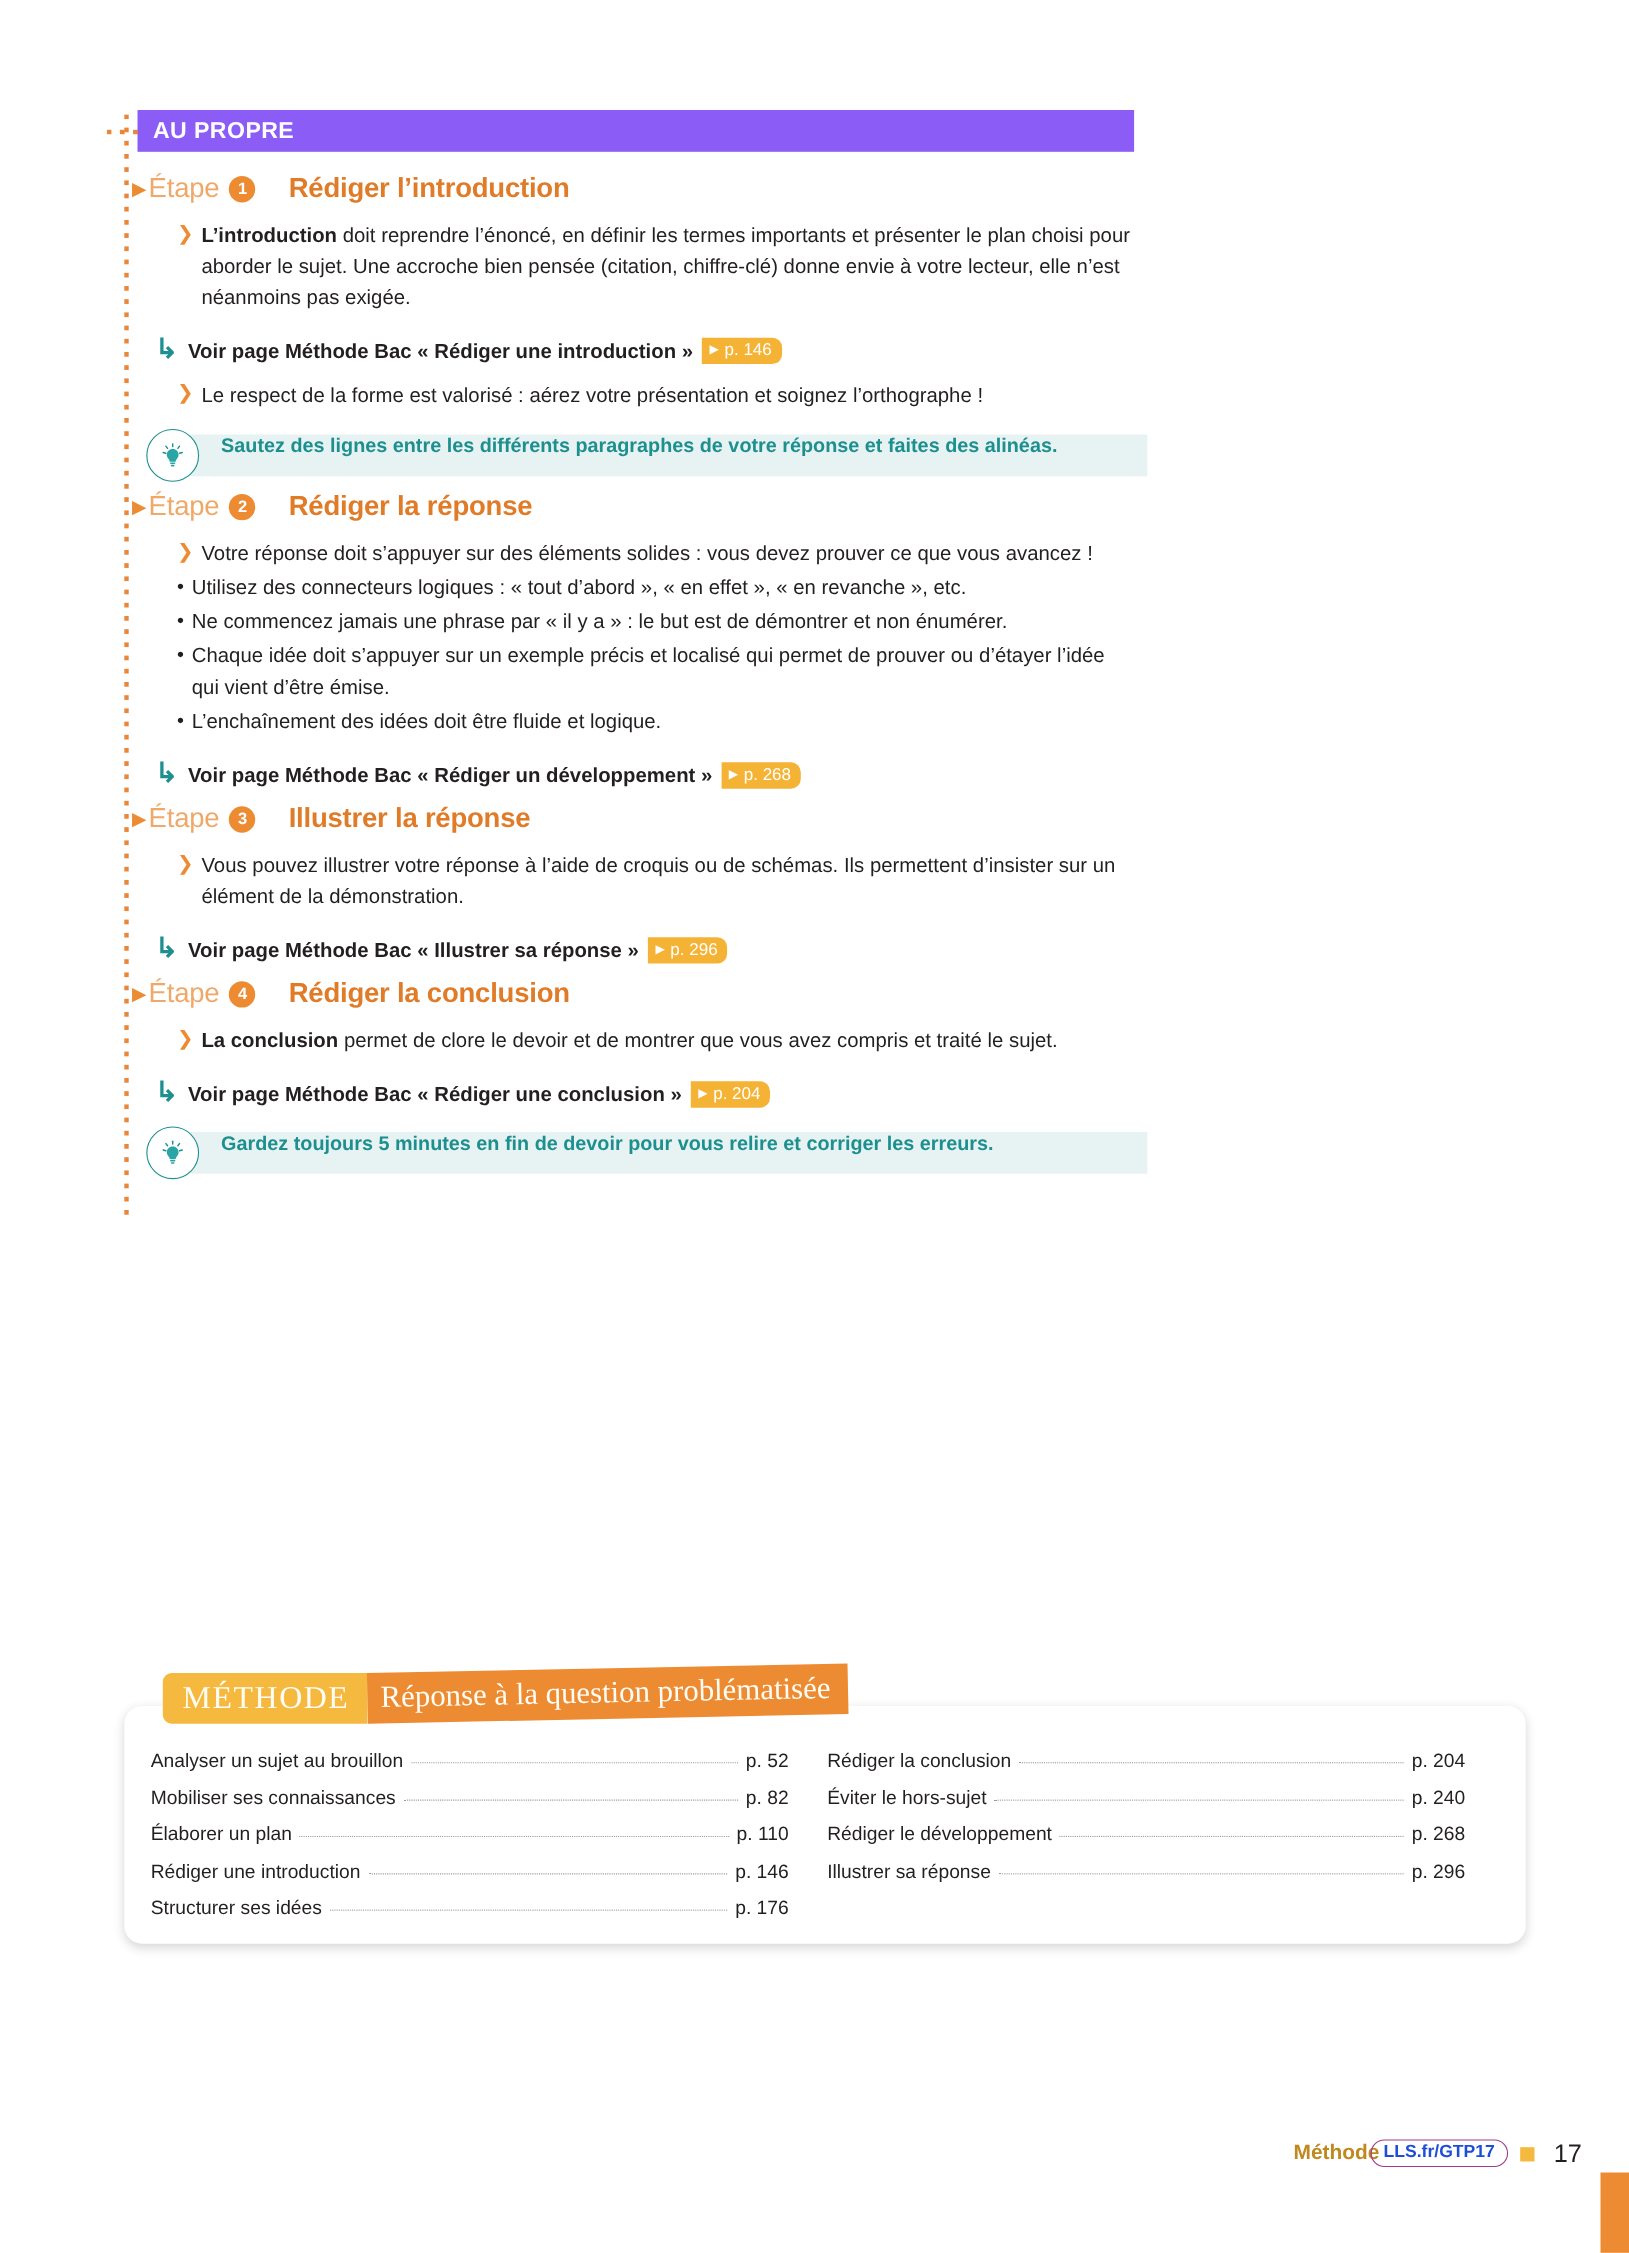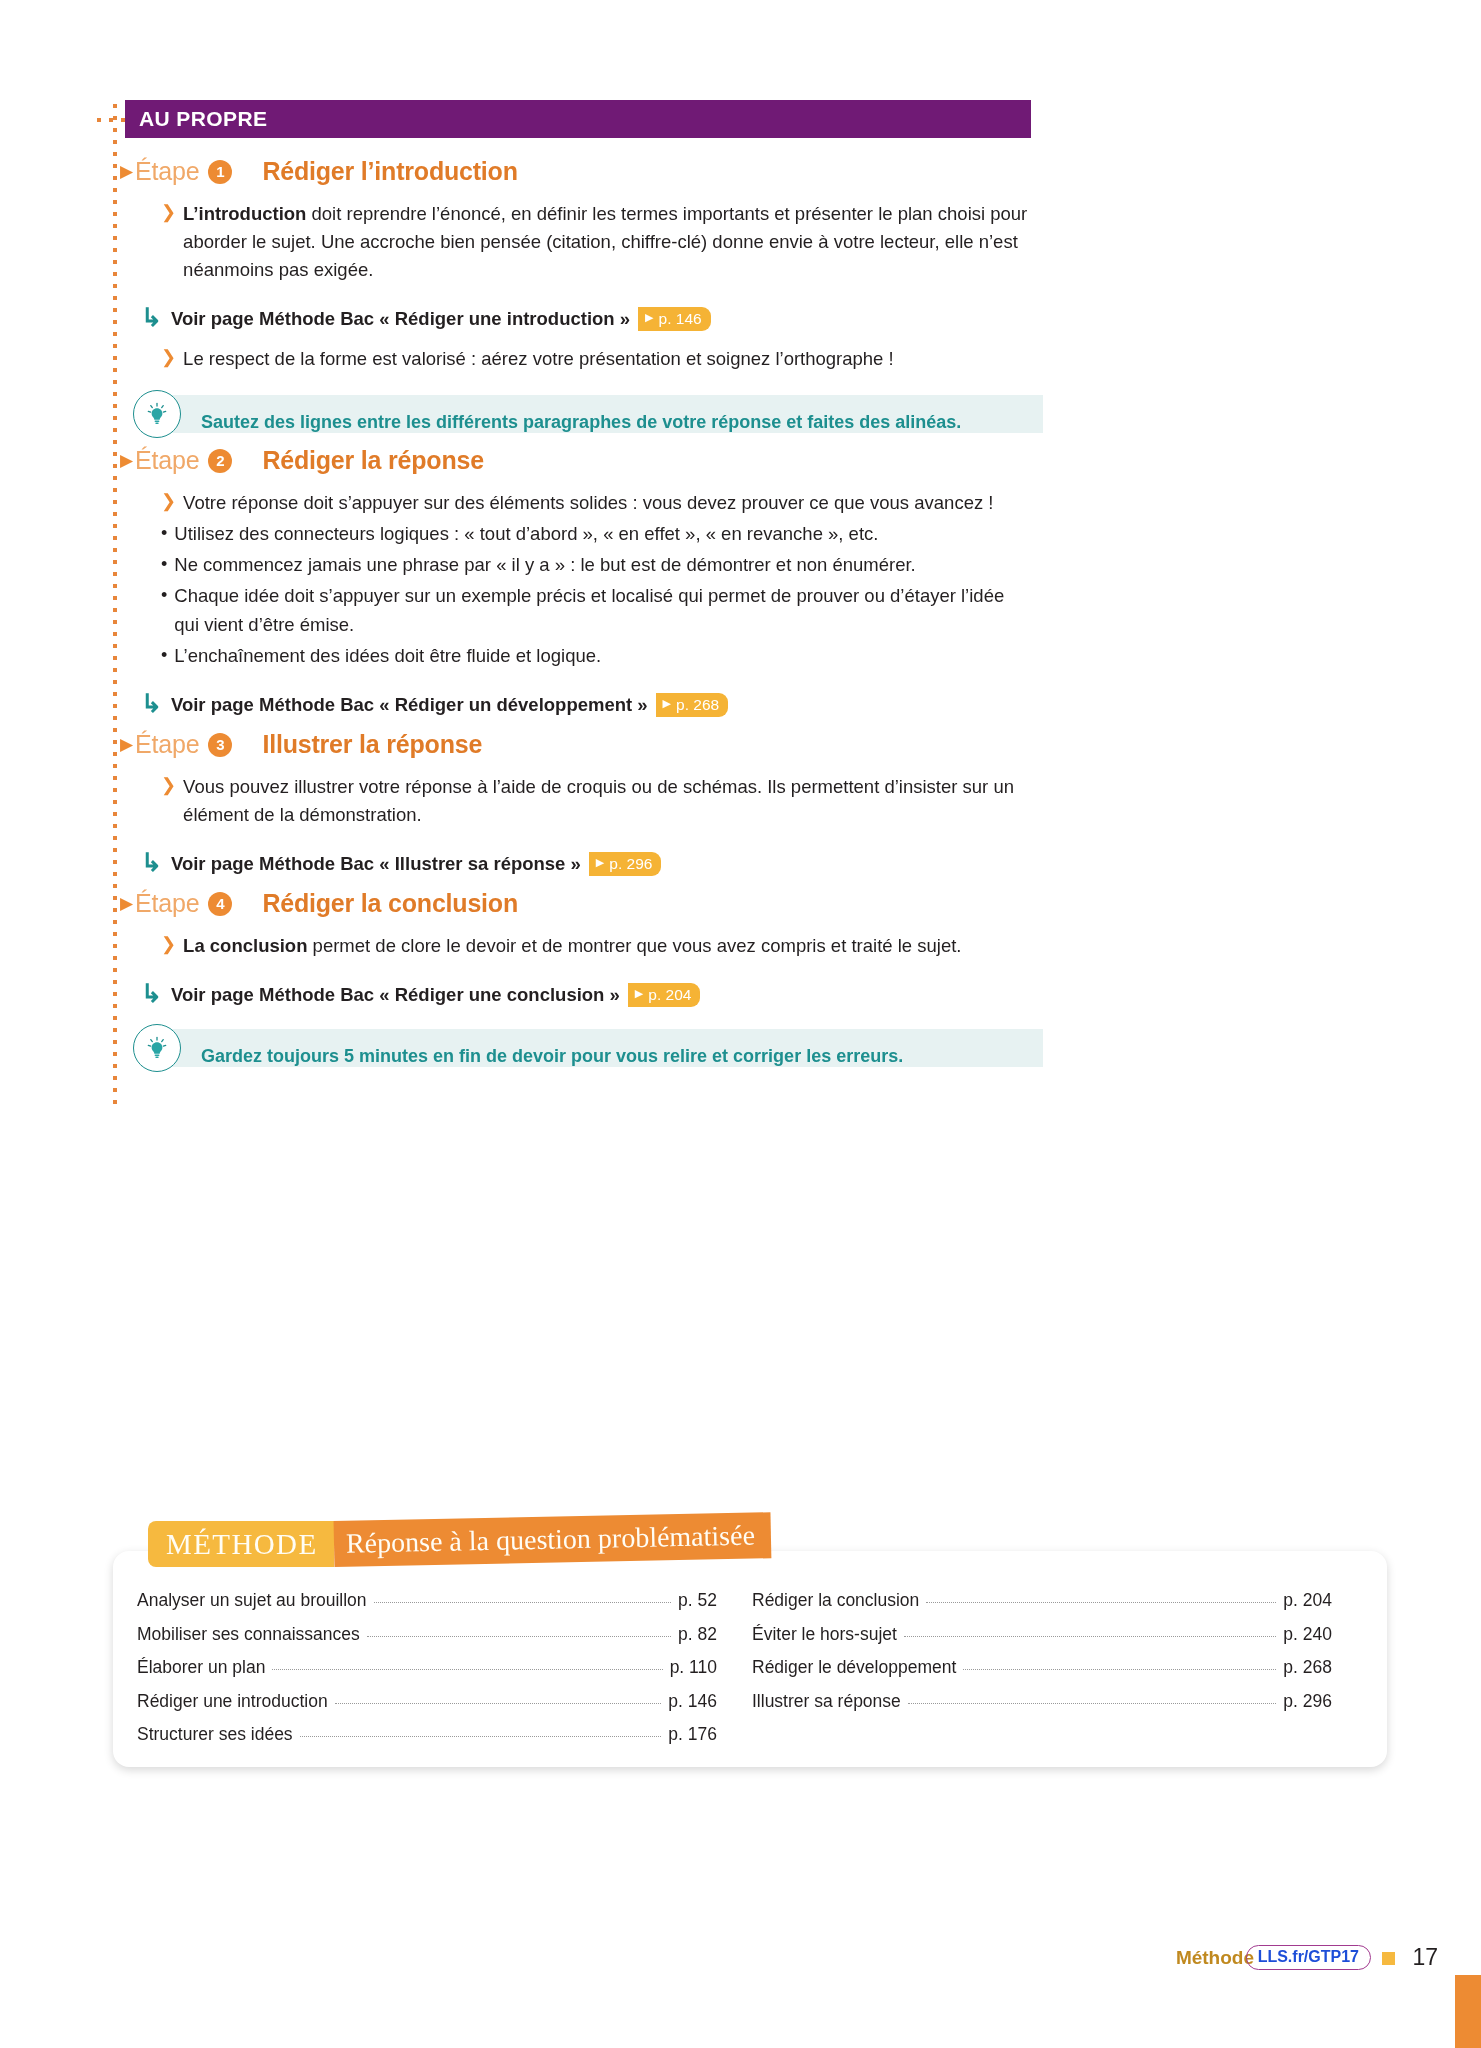--- a/index.html
+++ b/index.html
@@ -43,21 +43,21 @@
     background-size: 12px 4px;
   }
 
   
   .aupropre-banner {
     position: absolute;
     left: 125px;
     top: 100px;
     width: 906px;
     height: 38px;
-    background: #701a75;
+    background: #8b5cf6;
     display: flex;
     align-items: center;
   }
   .aupropre-banner .t {
     color: #ffffff;
     font-size: 21px;
     font-weight: bold;
     letter-spacing: .4px;
     padding-left: 14px;
     font-family: "Liberation Sans", sans-serif;
@@ -190,21 +190,21 @@
 
   
   .tip {
     position: relative;
     margin: 22px 0 0 0;
     margin-left: 28px;
     width: 902px;
     height: 38px;
     background: #e7f2f2;
     display: flex;
-    align-items: flex-end;
+    align-items: flex-start;
   }
   .tip .bulb {
     position: absolute;
     left: -8px;
     top: -5px;
     width: 46px;
     height: 46px;
     border: 1.6px solid #1d8f8f;
     border-radius: 50%;
     background: #ffffff;

